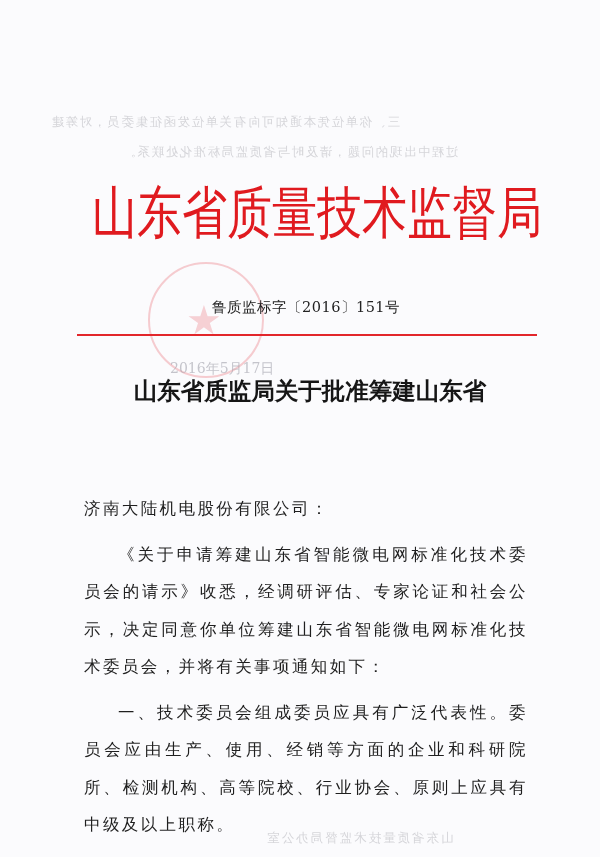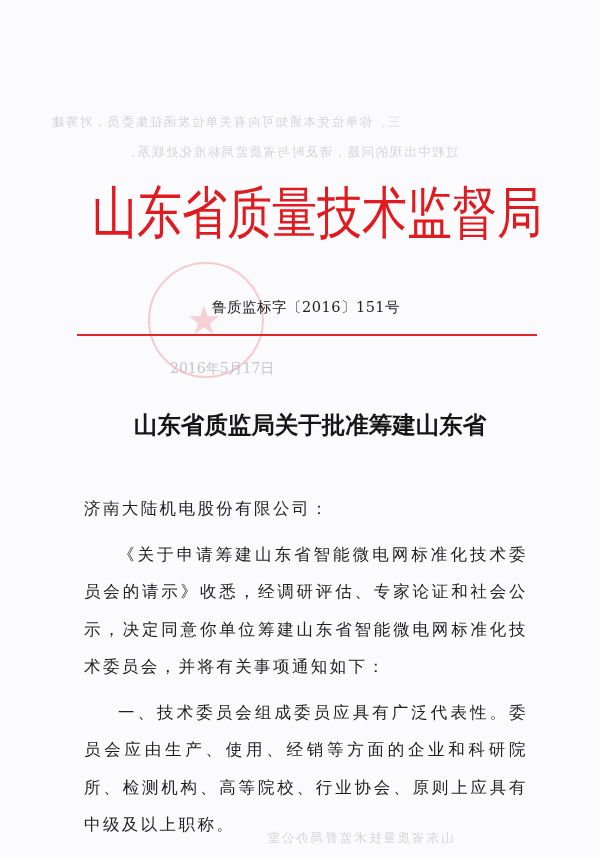--- a/index.html
+++ b/index.html
@@ -81,21 +81,21 @@
     .seal .seal-date {
       position: absolute;
       top: 96px;
       left: 20px;
       font-size: 14px;
       color: rgba(160, 160, 170, 0.6);
       white-space: nowrap;
     }
     .title {
       position: absolute;
-      top: 408px;
+      top: 374px;
       left: 100px;
       width: 420px;
       text-align: center;
       font-family: "DejaVu Serif", "Liberation Serif", serif;
       font-weight: bold;
       font-size: 23.5px;
       line-height: 35px;
       color: #161616;
       white-space: nowrap;
     }

